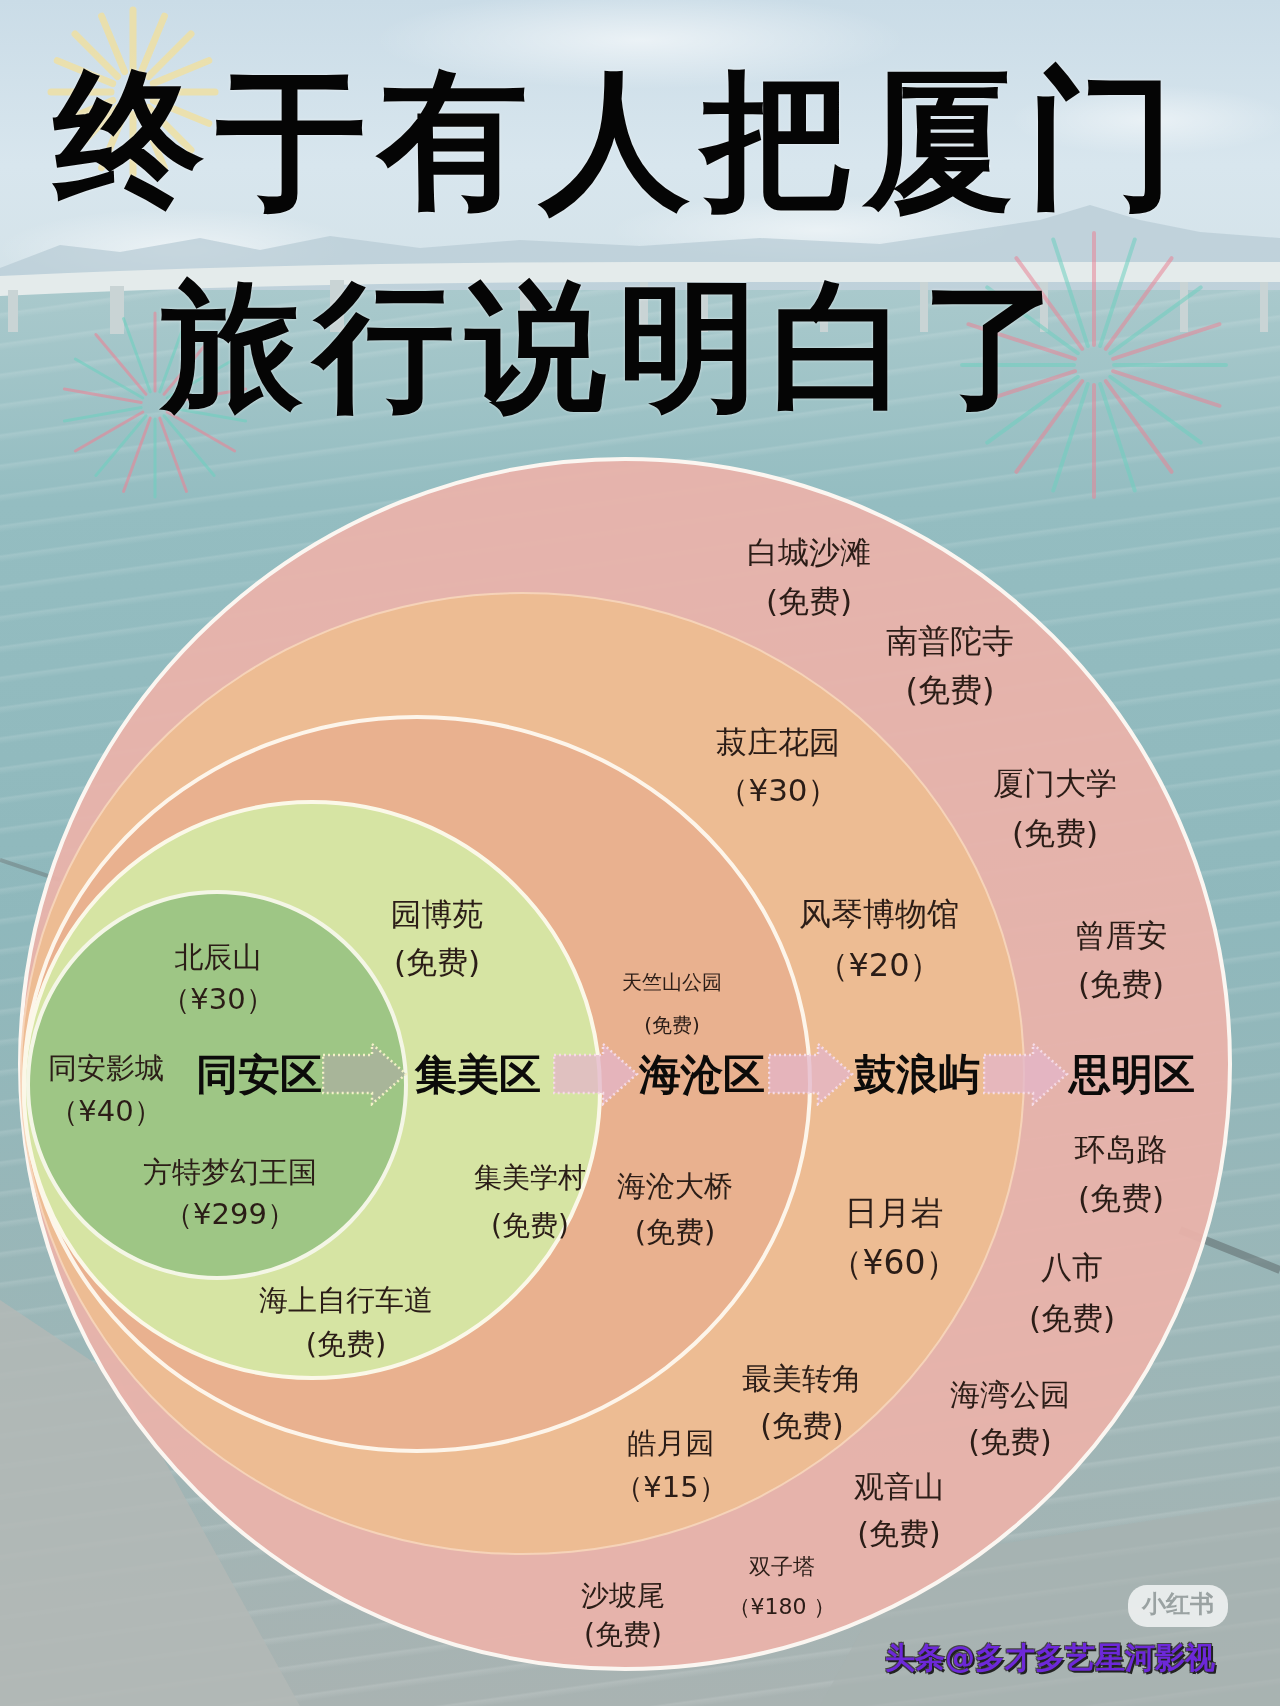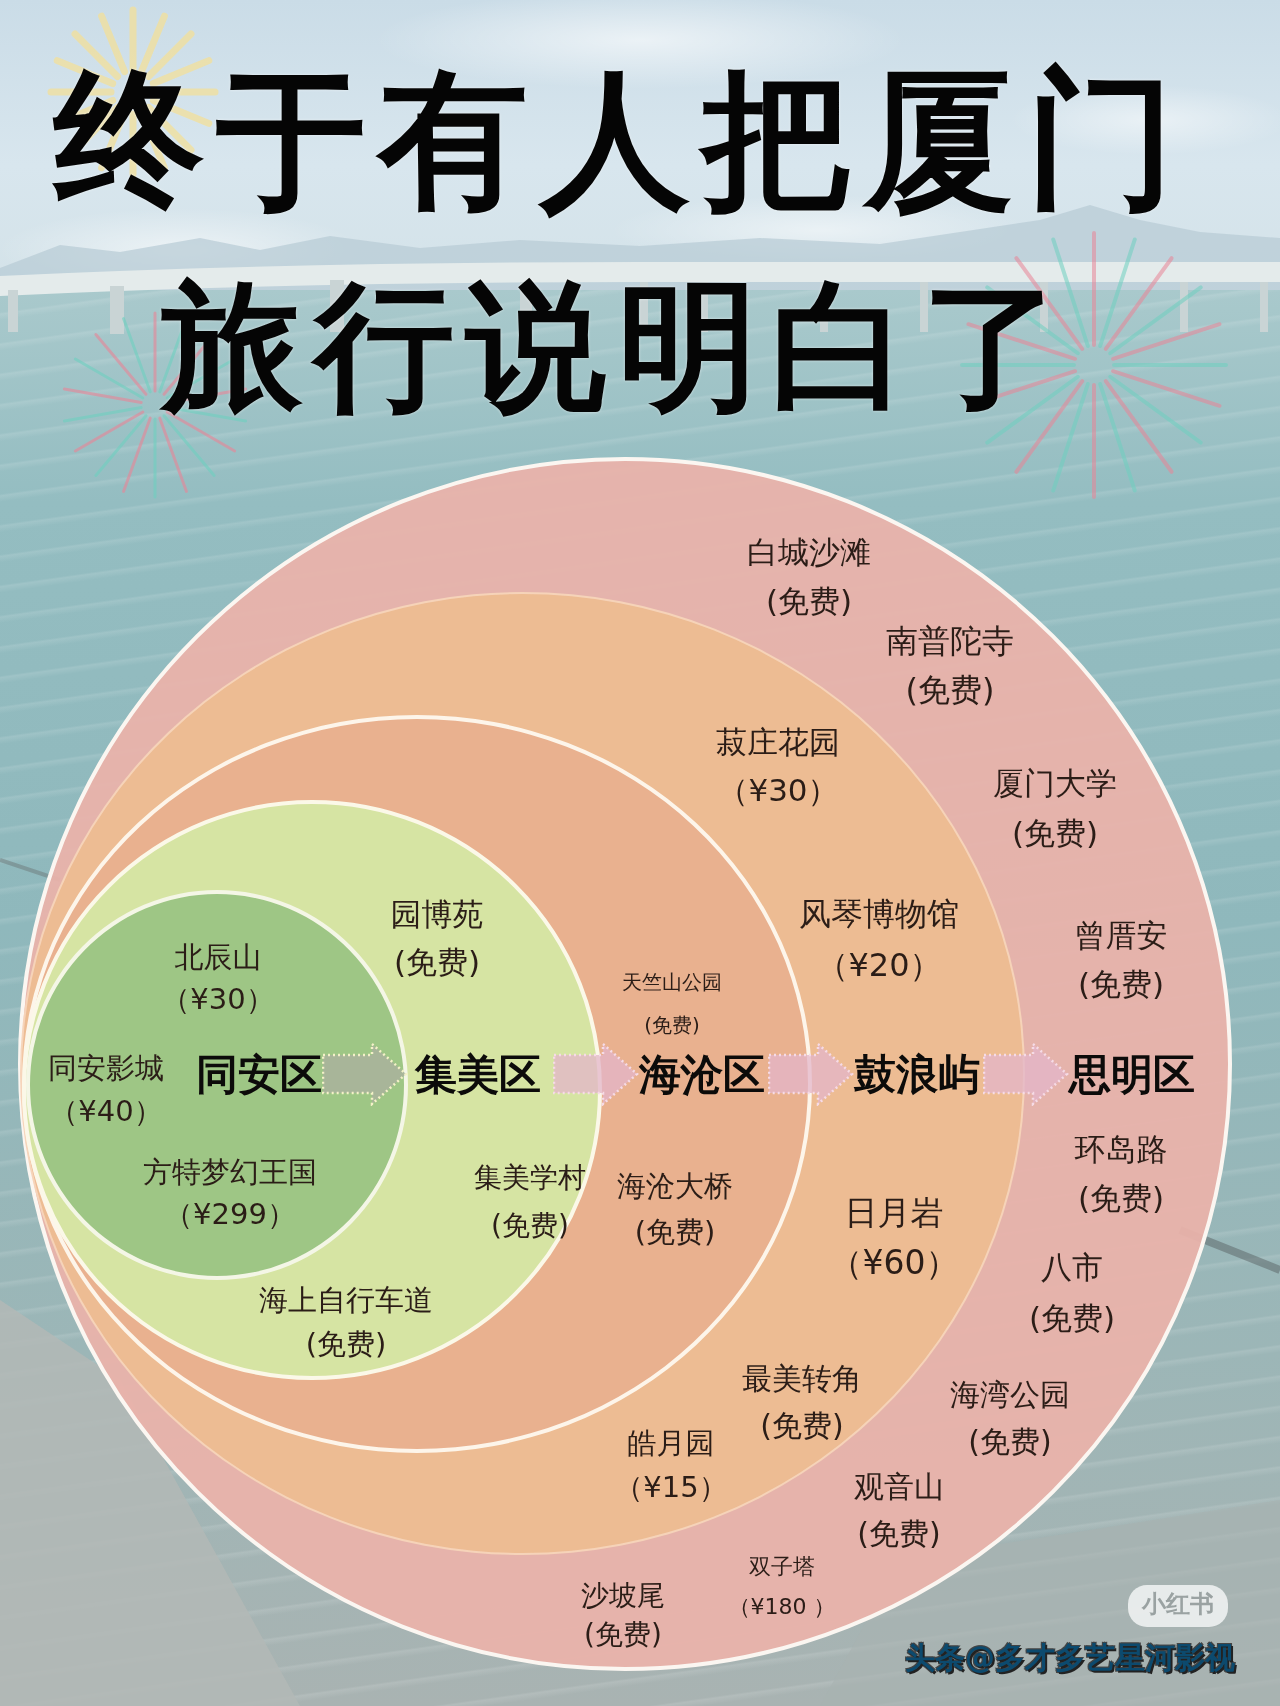--- a/index.html
+++ b/index.html
@@ -47,22 +47,22 @@
   .attraction span { display: block; }
   .district { position: absolute; transform: translate(-50%, -50%); font-size: 42px;
     font-weight: 900; color: #0c0b0a; white-space: nowrap; line-height: 48px; }
 
   .arrow { position: absolute; width: 86px; height: 64px; }
 
   
   .wm-xhs { position: absolute; left: 1128px; top: 1585px; width: 100px; height: 42px;
     border-radius: 19px; background: rgba(240,243,243,.88); color: #9aa2a2;
     font-size: 24px; font-weight: 700; text-align: center; line-height: 38px; }
-  .wm-toutiao { position: absolute; left: 885px; top: 1640px; width: 370px; text-align: center;
-    color: #0c4a6e; font-size: 30px; font-weight: 700; line-height: 36px; white-space: nowrap;
+  .wm-toutiao { position: absolute; left: 885px; top: 1640px; width: 370px; text-align: left;
+    color: #6d28d9; font-size: 30px; font-weight: 700; line-height: 36px; white-space: nowrap;
     text-shadow: 2px 2px 0 #222, -1px -1px 0 #444, 1px -1px 0 #444, -1px 1px 0 #444; }
 </style>
 </head>
 <body>
 
 <div class="stage">
 
   <div class="bg-sky"></div>
   <div class="bg-sea"></div>
 

